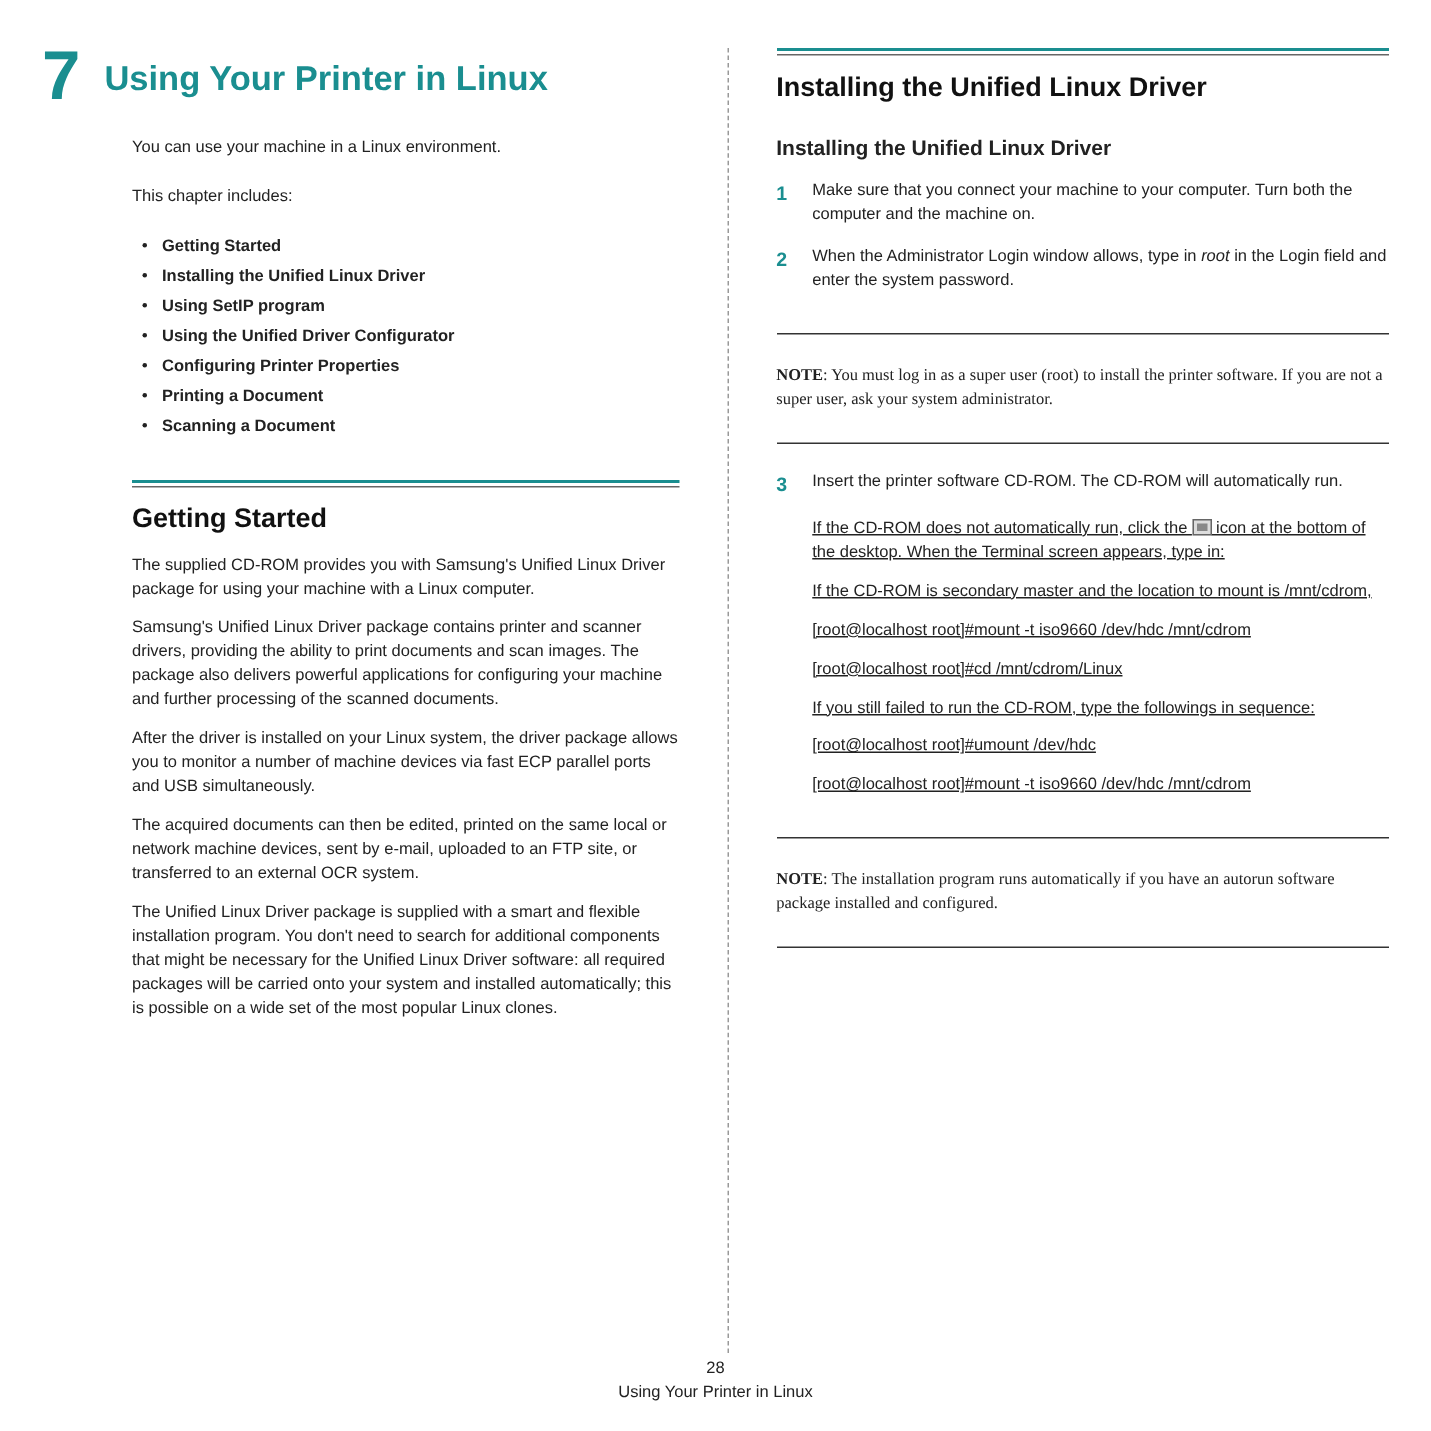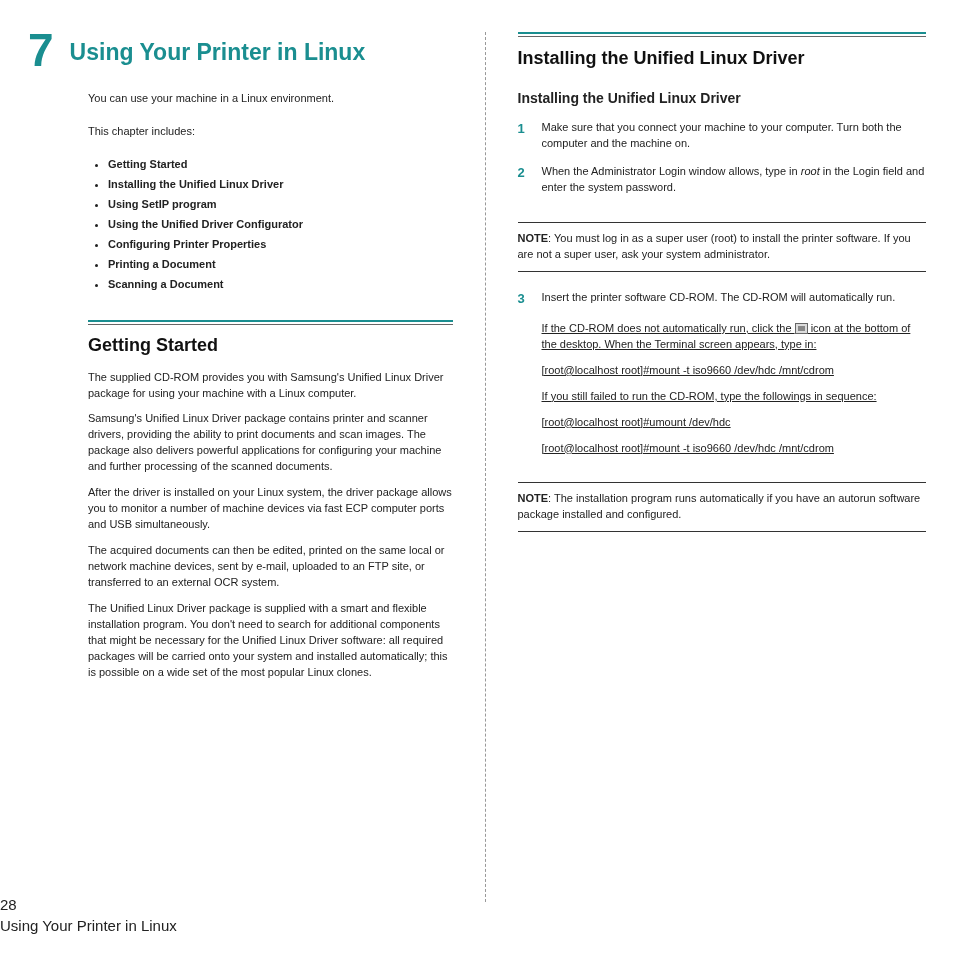--- a/index.html
+++ b/index.html
@@ -101,23 +101,24 @@
     color: #1a8e90;
     font-weight: bold;
     font-size: 13px;
     flex-shrink: 0;
     width: 14px;
   }
   .step-body { flex: 1; }
   .note-box {
     border-top: 0.5px solid #333;
     border-bottom: 0.5px solid #333;
-    padding: 8px 0;
+    padding: 20px 0;
     margin: 26px 0 18px 16px;
     line-height: 1.45;
+    font-family: Liberation Serif, serif;
   }
   .note-label {
     font-weight: bold;
     font-variant: small-caps;
     font-size: 11px;
   }
   .indent-block {
     margin-left: 40px;
     margin-bottom: 10px;
     text-decoration: underline;
@@ -134,22 +135,22 @@
   .terminal-icon::after {
     content:"";
     position:absolute;
     left:2px; top:2px; right:2px; bottom:2px;
     background:#888;
   }
   .footer {
     position: absolute;
     bottom: 18px;
     left: 0; right: 0;
-    text-align: left;
-    font-size: 15px;
+    text-align: center;
+    font-size: 11px;
     line-height: 1.4;
   }
   em.it { font-style: italic; text-align: center; }
 </style>
 </head>
 <body>
 
 <div class="columns">
 
   <div class="col">
@@ -173,21 +174,21 @@
       <li>Printing a Document</li>
       <li>Scanning a Document</li>
     </ul>
 
     <div class="section-rule-top"></div>
     <h2 class="section-title">Getting Started</h2>
 
     <div class="body-text">
       <p>The supplied CD-ROM provides you with Samsung's Unified Linux Driver package for using your machine with a Linux computer.</p>
       <p>Samsung's Unified Linux Driver package contains printer and scanner drivers, providing the ability to print documents and scan images. The package also delivers powerful applications for configuring your machine and further processing of the scanned documents.</p>
-      <p>After the driver is installed on your Linux system, the driver package allows you to monitor a number of machine devices via fast ECP computer ports and USB simultaneously.</p>
+      <p>After the driver is installed on your Linux system, the driver package allows you to monitor a number of machine devices via fast ECP parallel ports and USB simultaneously.</p>
       <p>The acquired documents can then be edited, printed on the same local or network machine devices, sent by e-mail, uploaded to an FTP site, or transferred to an external OCR system.</p>
       <p>The Unified Linux Driver package is supplied with a smart and flexible installation program. You don't need to search for additional components that might be necessary for the Unified Linux Driver software: all required packages will be carried onto your system and installed automatically; this is possible on a wide set of the most popular Linux clones.</p>
     </div>
 
   </div>
 
   <div class="col divider" style="padding-left:16px;">
 
     <div class="section-rule-top-right"></div>
     <h2 class="section-title-right">Installing the Unified Linux Driver</h2>
@@ -215,21 +216,23 @@
       <div class="step">
         <div class="step-num">3</div>
         <div class="step-body">Insert the printer software CD-ROM. The CD-ROM will automatically run.</div>
       </div>
     </div>
 
     <div class="indent-block">
       <p>
         <span>If the CD-ROM does not automatically run, click the </span><span class="terminal-icon"></span><span> icon at the bottom of the desktop. When the Terminal screen appears, type in:</span>
       </p>
+      <p>If the CD-ROM is secondary master and the location to mount is /mnt/cdrom,</p>
       <p>[root@localhost root]#mount -t iso9660 /dev/hdc /mnt/cdrom</p>
+      <p>[root@localhost root]#cd /mnt/cdrom/Linux</p>
       <p>If you still failed to run the CD-ROM, type the followings in sequence:</p>
       <p>[root@localhost root]#umount /dev/hdc</p>
       <p>[root@localhost root]#mount -t iso9660 /dev/hdc /mnt/cdrom</p>
     </div>
 
     <div class="note-box">
       <span class="note-label">NOTE</span><span>: The installation program runs automatically if you have an autorun software package installed and configured.</span>
     </div>
 
   </div>

